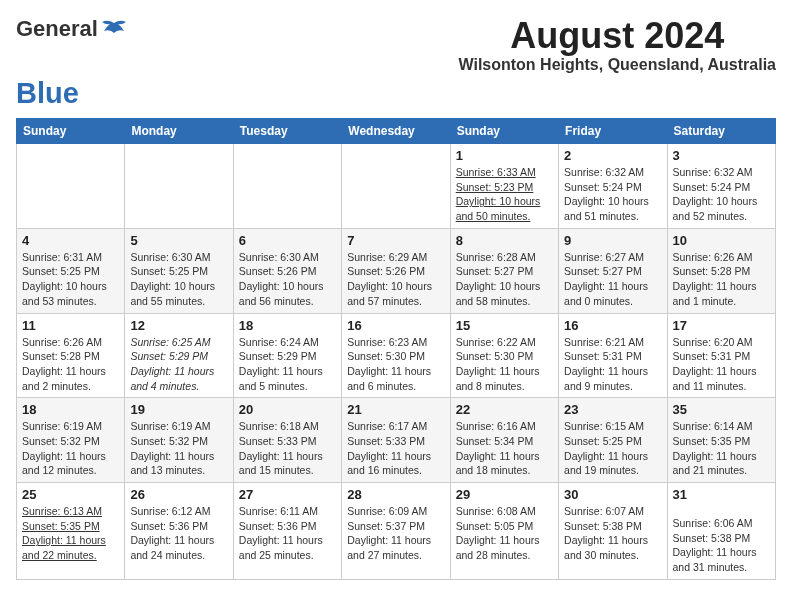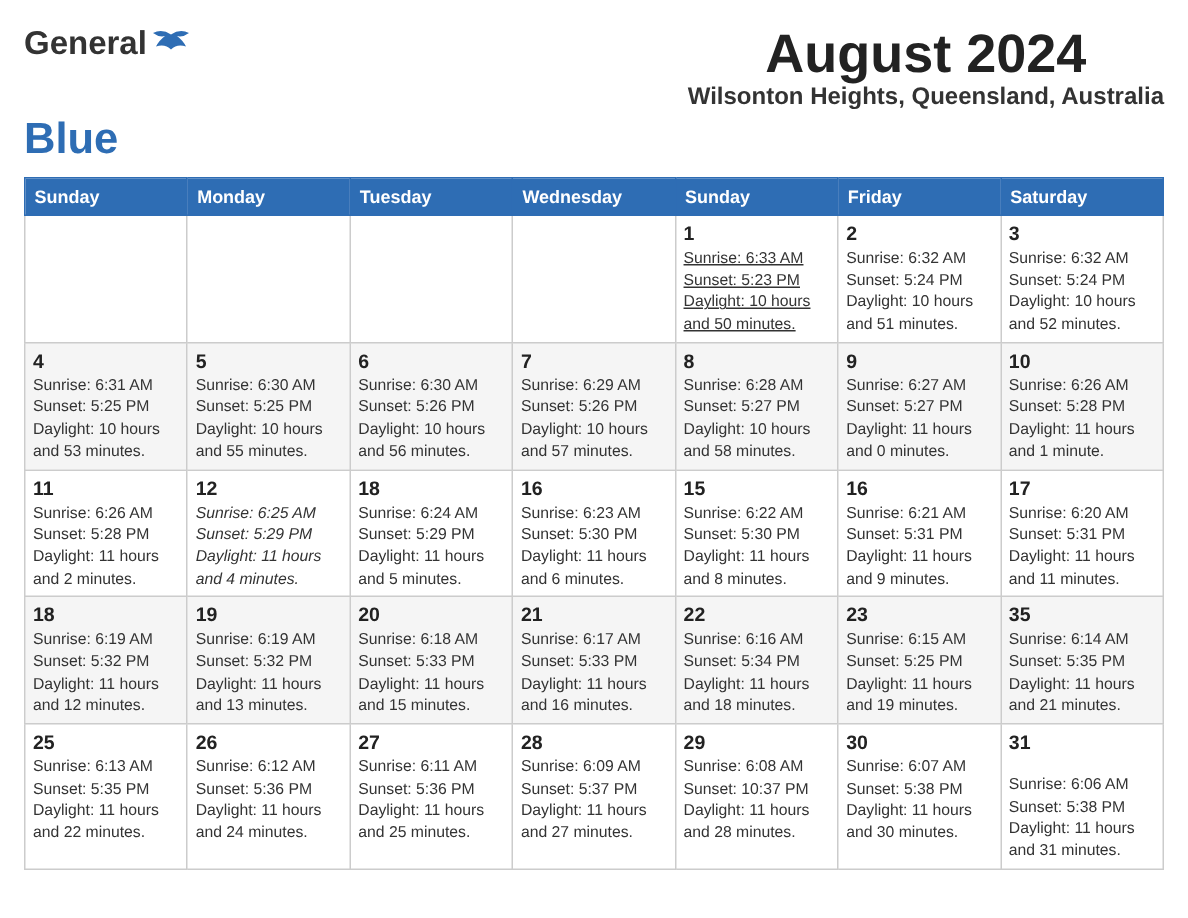--- a/index.html
+++ b/index.html
@@ -264,21 +264,21 @@
         <td>
           <div class="cell-day">35</div>
           <div class="cell-info" style="white-space: pre-line;">Sunrise: 6:14 AM
 Sunset: 5:35 PM
 Daylight: 11 hours and 21 minutes.</div>
         </td>
       </tr>
       <tr class="row-odd">
         <td>
           <div class="cell-day">25</div>
-          <div class="cell-info" style="white-space: pre-line;">Sunrise: 6:13 AM
+          <div class="cell-info" style="white-space: pre-line; text-decoration: underline;">Sunrise: 6:13 AM
 Sunset: 5:35 PM
 Daylight: 11 hours and 22 minutes.</div>
         </td>
         <td>
           <div class="cell-day">26</div>
           <div class="cell-info" style="white-space: pre-line;">Sunrise: 6:12 AM
 Sunset: 5:36 PM
 Daylight: 11 hours and 24 minutes.</div>
         </td>
         <td>
@@ -289,21 +289,21 @@
         </td>
         <td>
           <div class="cell-day">28</div>
           <div class="cell-info" style="white-space: pre-line;">Sunrise: 6:09 AM
 Sunset: 5:37 PM
 Daylight: 11 hours and 27 minutes.</div>
         </td>
         <td>
           <div class="cell-day">29</div>
           <div class="cell-info" style="white-space: pre-line;">Sunrise: 6:08 AM
-Sunset: 10:37 PM
+Sunset: 5:05 PM
 Daylight: 11 hours and 28 minutes.</div>
         </td>
         <td>
           <div class="cell-day">30</div>
           <div class="cell-info" style="white-space: pre-line;">Sunrise: 6:07 AM
 Sunset: 5:38 PM
 Daylight: 11 hours and 30 minutes.</div>
         </td>
         <td>
           <div class="cell-day">31</div>

